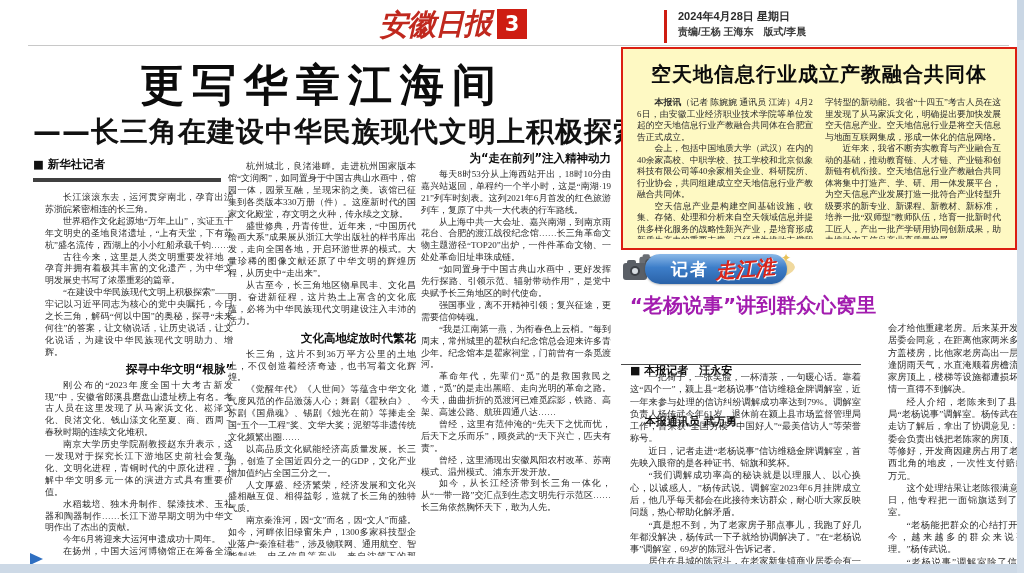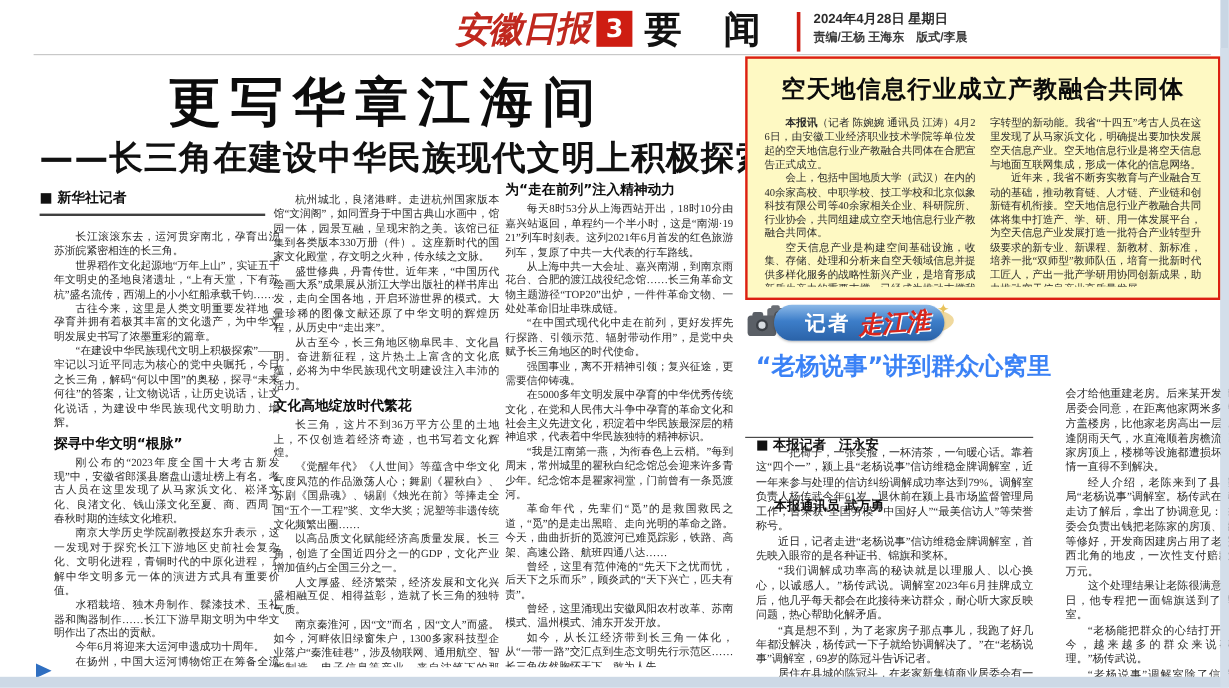--- a/index.html
+++ b/index.html
@@ -44,28 +44,28 @@
   }
   .main-subtitle{
     position:absolute;left:33px;top:113px;width:578px;text-align:center;
     color:#111;font-size:28px;font-weight:700;letter-spacing:1px;
     font-family:"DejaVu Sans","Liberation Sans",sans-serif;white-space:nowrap;
   }
   .main-byline{
     position:absolute;left:33px;top:157px;width:188px;
     font-family:"DejaVu Sans","Liberation Sans",sans-serif;
     font-size:11.5px;font-weight:700;color:#111;
-    border-bottom:2px solid #404040;padding-bottom:6px;
+    border-bottom:4px solid #404040;padding-bottom:6px;
   }
   .col{position:absolute;overflow:hidden;color:#2b2b2b;}
   .col .body-p{margin:0;text-indent:2em;text-align:justify;word-break:break-all;}
   .col .body-p.noindent{text-indent:0;}
   .col .body-p strong{font-weight:700;}
   .col .sub-head{
-    text-align:left;font-weight:700;color:#0d0d0d;
+    text-align:right;font-weight:700;color:#0d0d0d;
     font-family:"DejaVu Sans","Liberation Sans",sans-serif;
   }
   .main-col{font-size:9px;line-height:11.9px;}
   .main-col .sub-head{font-size:11.5px;margin:5px 0 4px;}
   #m-c1{left:33px;top:192px;width:188px;height:364px;margin-left:12px;}
   #m-c2{left:228px;top:161px;width:188px;height:395px;}
   #m-c3{left:421px;top:148px;width:190px;height:408px;}
 
   .page-marker{position:absolute;left:30px;top:553px;width:0;height:0;
     border-top:6px solid transparent;border-bottom:6px solid transparent;
@@ -97,38 +97,37 @@
   .camera:before{content:"";position:absolute;left:4px;top:-3px;width:9px;height:4px;
     background:#5a5f66;border-radius:2px 2px 0 0;}
   .camera:after{content:"";position:absolute;left:7px;top:3px;width:10px;height:10px;
     background:#d8dde2;border:2px solid #3c4046;border-radius:50%;box-sizing:border-box;}
   .cam1{left:0;top:12px;}
   .cam2{left:14px;top:4px;transform:scale(.8);opacity:.9;}
   .badge .spark{position:absolute;left:158px;top:0;color:#e8c25a;font-size:12px;}
 
   
   .ly-headline{position:absolute;left:621px;top:292px;width:264px;text-align:center;
-    color:#3b82f6;font-size:20px;font-weight:800;
+    color:#a21caf;font-size:20px;font-weight:800;
     font-family:"DejaVu Sans","Liberation Sans",sans-serif;white-space:nowrap;}
   .ly-bylines{position:absolute;left:630px;top:328px;
     font-family:"DejaVu Sans","Liberation Sans",sans-serif;
     font-size:11px;font-weight:700;color:#111;line-height:17px;white-space:pre;}
   .ly-rule{position:absolute;left:621px;top:364px;width:240px;height:1px;background:#4a4a4a;}
   .ly-col{font-size:9.2px;line-height:12.3px;}
   #l-c1{left:630px;top:371px;width:231px;height:193px;}
   #l-c2{left:868px;top:322px;width:149px;height:242px;margin-left:20px;}
 </style>
 </head>
 <body>
 
 <div class="page">
 
   <div class="masthead-logo">安徽日报</div>
   <div class="page-num">3</div>
-  <div class="section-title">要　闻</div>
   <div class="head-divider"></div>
   <div class="date-block">
     <div class="date-line">2024年4月28日 星期日</div>
     <div class="staff-line">责编/王杨 王海东　版式/李晨</div>
   </div>
   <div class="header-rule"></div>
 
   <div class="main-headline">更写华章江海间</div>
   <div class="main-subtitle">——长三角在建设中华民族现代文明上积极探索</div>
   <div class="main-byline">■ 新华社记者</div>
@@ -152,23 +151,22 @@
       <p class="body-p">长三角，这片不到36万平方公里的土地上，不仅创造着经济奇迹，也书写着文化辉煌。</p>
       <p class="body-p">《觉醒年代》《人世间》等蕴含中华文化气度风范的作品激荡人心；舞剧《瞿秋白》、苏剧《国鼎魂》、锡剧《烛光在前》等捧走全国“五个一工程”奖、文华大奖；泥塑等非遗传统文化频繁出圈……</p>
       <p class="body-p">以高品质文化赋能经济高质量发展。长三角，创造了全国近四分之一的GDP，文化产业增加值约占全国三分之一。</p>
       <p class="body-p">人文厚盛、经济繁荣，经济发展和文化兴盛相融互促、相得益彰，造就了长三角的独特气质。</p>
       <p class="body-p">南京秦淮河，因“文”而名，因“文人”而盛。如今，河畔依旧绿窗朱户，1300多家科技型企业落户“秦淮硅巷”，涉及物联网、通用航空、智能制造、电子信息等产业。来自沈笔下的那些“古董铺子”里，收藏最活跃的创意，也集聚最深沉的创新。</p>
     </div>
   <div class="col main-col" id="m-c3">
       <div class="sub-head">为“走在前列”注入精神动力</div>
       <p class="body-p">每天8时53分从上海西站开出，18时10分由嘉兴站返回，单程约一个半小时，这是“南湖·1921”列车时刻表。这列2021年6月首发的红色旅游列车，复原了中共一大代表的行车路线。</p>
       <p class="body-p">从上海中共一大会址、嘉兴南湖，到南京雨花台、合肥的渡江战役纪念馆……长三角革命文物主题游径“TOP20”出炉，一件件革命文物、一处处革命旧址串珠成链。</p>
-      <p class="body-p">“在中国式现代化中走在前列，更好发挥先行探路、引领示范、辐射带动作用”，是党中央赋予长三角地区的时代使命。</p>
+      <p class="body-p">“如同置身于中国古典山水画中，更好发挥先行探路、引领示范、辐射带动作用”，是党中央赋予长三角地区的时代使命。</p>
       <p class="body-p">强国事业，离不开精神引领；复兴征途，更需要信仰铸魂。</p>
-      <p class="body-p">在5000多年文明发展中孕育的中华优秀传统文化，在党和人民伟大斗争中孕育的革命文化和社会主义先进文化，积淀着中华民族最深层的精神追求，代表着中华民族独特的精神标识。</p>
       <p class="body-p">“我是江南第一燕，为衔春色上云梢。”每到周末，常州城里的瞿秋白纪念馆总会迎来许多青少年。纪念馆本是瞿家祠堂，门前曾有一条觅渡河。</p>
       <p class="body-p">革命年代，先辈们“觅”的是救国救民之道，“觅”的是走出黑暗、走向光明的革命之路。今天，曲曲折折的觅渡河已难觅踪影，铁路、高架、高速公路、航班四通八达……</p>
       <p class="body-p">曾经，这里有范仲淹的“先天下之忧而忧，后天下之乐而乐”，顾炎武的“天下兴亡，匹夫有责”。</p>
       <p class="body-p">曾经，这里涌现出安徽凤阳农村改革、苏南模式、温州模式、浦东开发开放。</p>
       <p class="body-p">如今，从长江经济带到长三角一体化，从“一带一路”交汇点到生态文明先行示范区……长三角依然胸怀天下，敢为人先。</p>
     </div>
   <div class="page-marker"></div>
 
   <div class="sky-box">
     <div class="sky-headline">空天地信息行业成立产教融合共同体</div>

